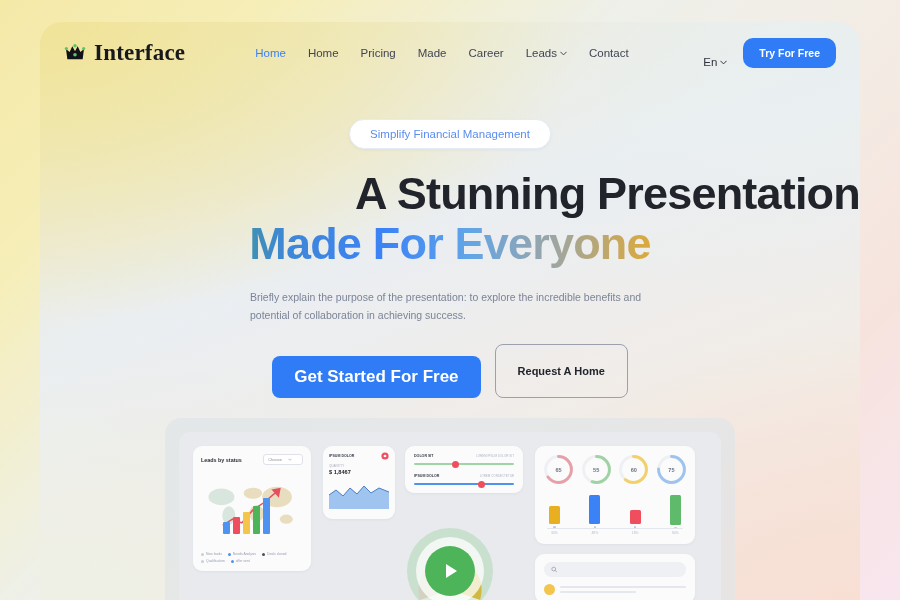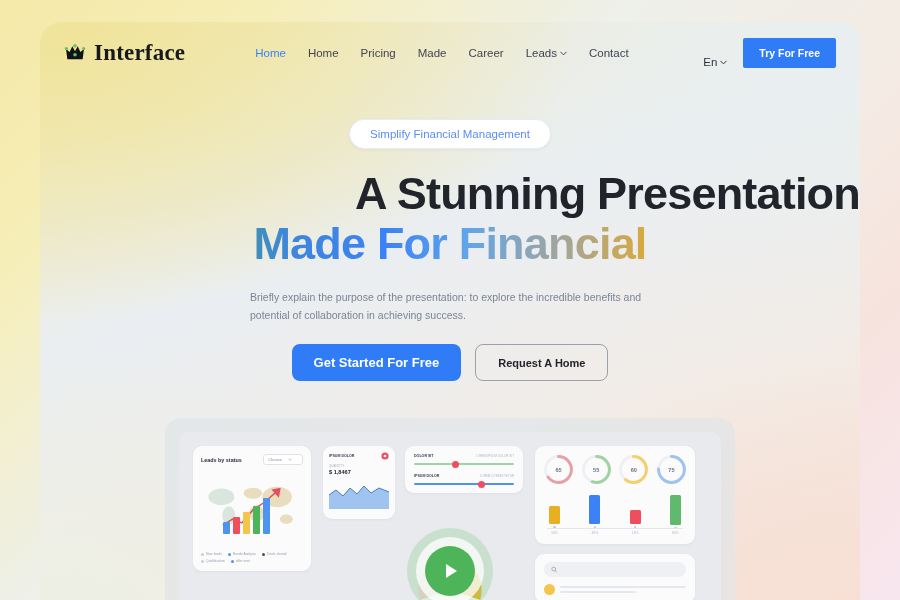--- a/index.html
+++ b/index.html
@@ -43,21 +43,21 @@
   .nav-link {
     font-size: 11.5px; color: #414552; cursor: pointer; white-space: nowrap;
     display: flex; align-items: center; gap: 3px;
   }
   .nav-link.active { color: #3b82f6; }
   .chev { width: 7px; height: 7px; display: inline-block; }
   .nav-right { margin-left: auto; display: flex; align-items: flex-end; gap: 16px; }
   .lang { font-size: 11.5px; color: #30333c; display: flex; align-items: center; gap: 3px; cursor: pointer; }
   .try-btn {
     background: #2f7cf6; color: #fff; font-size: 10.5px; font-weight: 700;
-    padding: 9px 16px; border-radius: 2px; border: none; cursor: pointer;
+    padding: 9px 16px; border-radius: 10px; border: none; cursor: pointer;
     white-space: nowrap;
   }
 
   
   .badge {
     position: absolute; left: 50%; transform: translateX(-50%); top: 97px;
     background: #fff; border: 1px solid #e6ecf5; border-radius: 20px;
     padding: 8px 20px; font-size: 11.5px; color: #5b8def;
     box-shadow: 0 1px 3px rgba(60,80,120,.06);
     white-space: nowrap;
@@ -78,21 +78,21 @@
     position: absolute; left: 50%; transform: translateX(-50%); top: 266px;
     width: 400px; text-align: left; font-size: 10.5px; line-height: 1.75;
     color: #7b8496;
   }
   .ctas {
     position: absolute; left: 0; top: 322px; width: 820px;
     display: flex; justify-content: center; gap: 14px;
   }
   .btn-primary {
     background: #2f7cf6; color: #fff; border: none; border-radius: 8px;
-    font-size: 13px; font-weight: 700; padding: 11px 22px; cursor: pointer;
+    font-size: 17px; font-weight: 700; padding: 11px 22px; cursor: pointer; margin-top: 12px;
   }
   .btn-ghost {
     background: transparent; color: #22242b; border: 1px solid #9aa1ad;
     border-radius: 8px; font-size: 11px; font-weight: 700; padding: 11px 22px;
     cursor: pointer;
   }
 
   
   .device {
     position: absolute; left: 125px; top: 396px;
@@ -244,21 +244,21 @@
         <svg class="chev" viewBox="0 0 10 6">
             <path d="M1 1 L5 5 L9 1" stroke="#30333c" stroke-width="1.4" fill="none" stroke-linecap="round"></path>
           </svg>
       </div>
       <button class="try-btn">Try For Free</button>
     </div>
   </div>
 
   <div class="badge">Simplify Financial Management</div>
   <div class="h1">A Stunning Presentation</div>
-  <div class="h1b">Made For Financial</div>
+  <div class="h1b">Made For Everyone</div>
   <div class="sub">Briefly explain the purpose of the presentation: to explore the incredible benefits and potential of collaboration in achieving success.</div>
 
   <div class="ctas">
     <button class="btn-primary">Get Started For Free</button>
     <button class="btn-ghost">Request A Home</button>
   </div>
 
   <div class="device">
     <div class="screen">
 

